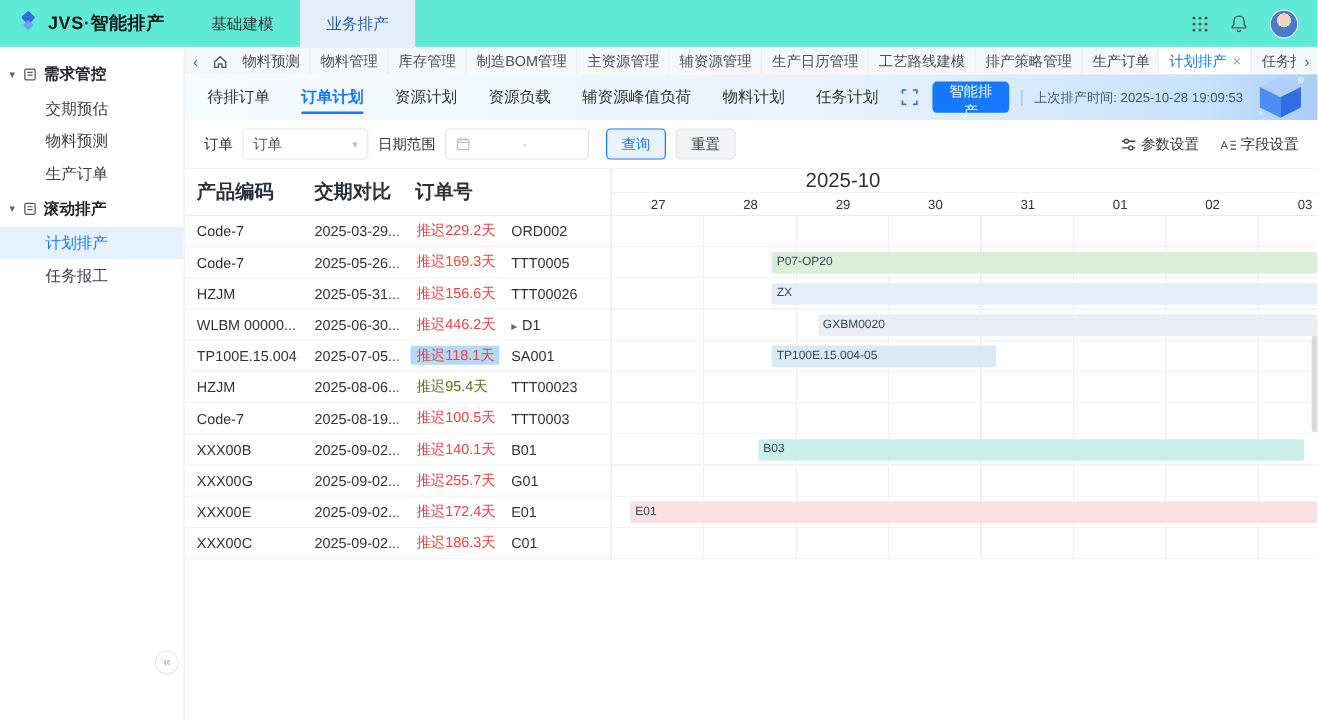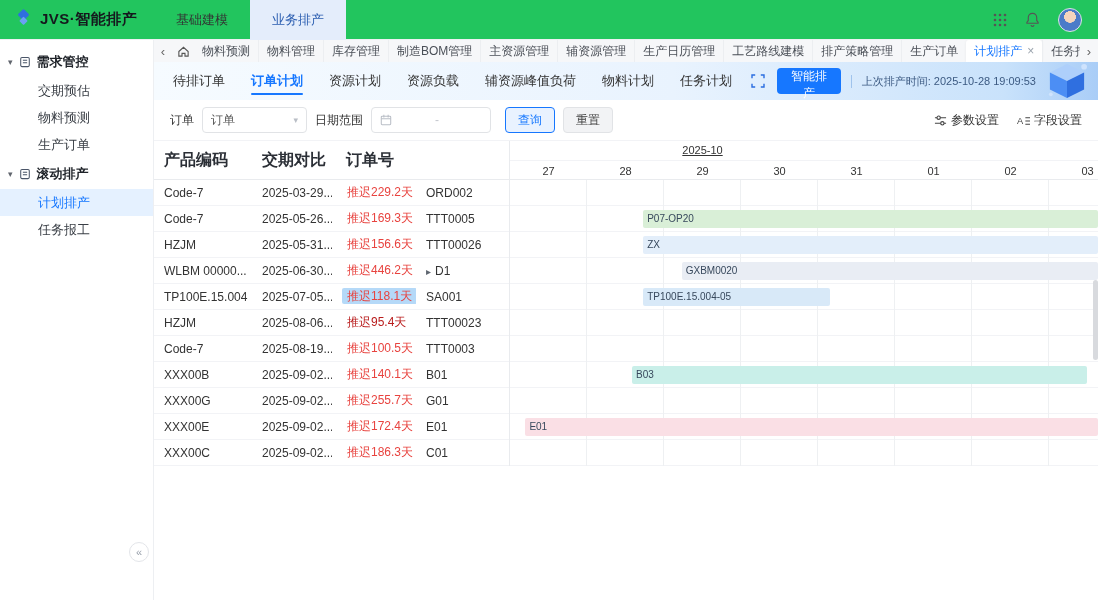--- a/index.html
+++ b/index.html
@@ -1,21 +1,21 @@
 <!DOCTYPE html>
 <html><head>
 <meta charset="utf-8">
 <style>
   * { margin:0; padding:0; box-sizing:border-box; }
   html,body { width:1098px; height:600px; overflow:hidden; background:#fff;
     font-family:"Liberation Sans","DejaVu Sans",sans-serif; font-size:12px; color:#333; }
   .app { position:relative; width:1098px; height:600px; background:#fff; }
 
   
-  .top-header { position:absolute; top:0; left:0; width:1098px; height:40px; background:#22c55e;
+  .top-header { position:absolute; top:0; left:0; width:1098px; height:40px; background:#5eead4;
     border-bottom:1px solid #eef0f3; display:flex; align-items:stretch; z-index:20; }
   .logo { width:154px; display:flex; align-items:center; gap:6px; padding-left:13px;
     font-weight:bold; font-size:15px; color:#15181d; letter-spacing:.5px; }
   .top-tabs { display:flex; align-items:stretch; }
   .top-tab { height:40px; line-height:40px; padding:0 22px; font-size:13px; color:#333; cursor:pointer; }
   .top-tab.active { background:#e4edfb; color:#2a5db0; }
   .header-right { margin-left:auto; display:flex; align-items:center; gap:18px; padding-right:16px; }
   .hicon { display:flex; align-items:center; cursor:pointer; }
   .avatar { width:24px; height:24px; border-radius:50%; border:1px solid #dfe3e8;
     background:radial-gradient(circle at 50% 36%, #f3d4bd 0 32%, #4a7bc9 33% 100%); cursor:pointer; }
@@ -80,21 +80,21 @@
   .tool { display:flex; align-items:center; gap:4px; font-size:12px; color:#333; cursor:pointer; white-space:nowrap; }
 
   
   .grid { position:absolute; top:140px; left:154px; width:944px; height:330px; background:#fff; }
   .grid-header { display:flex; height:40px; border-top:1px solid #f2f3f6; border-bottom:1px solid #e9ebee; }
   .fixed-header { display:flex; width:356px; border-right:1px solid #e9ebee; flex:none; }
   .th { display:flex; align-items:center; padding-left:10px; font-weight:bold; font-size:16px; color:#2b2f36;
     overflow:hidden; white-space:nowrap; flex:none; }
   .gantt-header { width:588px; position:relative; overflow:hidden; }
   .month-row { height:20px; position:relative; border-bottom:1px solid #f2f3f6; }
-  .month { position:absolute; top:0; transform:translateX(-50%); line-height:19px; font-size:11px; color:#333;text-decoration:underline; }
+  .month { position:absolute; top:0; transform:translateX(-50%); line-height:19px; font-size:17px; color:#333; }
   .days-row { display:flex; height:20px; overflow:hidden; }
   .day-cell { flex:none; text-align:center; line-height:20px; font-size:11px; color:#333; }
   .grid-body { display:flex; }
   .fixed-body { width:356px; border-right:1px solid #e9ebee; flex:none; }
   .trow { display:flex; height:26px; border-bottom:1px solid #f2f3f6; align-items:center; cursor:pointer; }
   .cell { padding-left:10px; font-size:12px; color:#333; overflow:hidden; white-space:nowrap; flex:none; }
   .delay-pill { font-size:12px; padding:1px 5px; border-radius:2px; white-space:nowrap; }
   .expand-caret { color:#5f6670; font-size:10px; margin-right:4px; }
   .gantt-body { position:relative; width:588px; height:286px; overflow:hidden;
     background-image:
@@ -312,21 +312,21 @@
           </div>
           <div class="trow">
             <div class="cell" style="width: 98px;">TP100E.15.004</div>
             <div class="cell" style="width: 80px;">2025-07-05...</div>
             <div class="cell" style="width: 84px;"><span class="delay-pill" style="color: rgb(232, 67, 63); background: rgb(181, 217, 248);">推迟118.1天</span></div>
             <div class="cell" style="width: 94px;"><span>SA001</span></div>
           </div>
           <div class="trow">
             <div class="cell" style="width: 98px;">HZJM</div>
             <div class="cell" style="width: 80px;">2025-08-06...</div>
-            <div class="cell" style="width: 84px;"><span class="delay-pill" style="color: #b91c1c;">推迟95.4天</span></div>
+            <div class="cell" style="width: 84px;"><span class="delay-pill" style="color: #4d7c0f;">推迟95.4天</span></div>
             <div class="cell" style="width: 94px;"><span>TTT00023</span></div>
           </div>
           <div class="trow">
             <div class="cell" style="width: 98px;">Code-7</div>
             <div class="cell" style="width: 80px;">2025-08-19...</div>
             <div class="cell" style="width: 84px;"><span class="delay-pill" style="color: rgb(232, 67, 63);">推迟100.5天</span></div>
             <div class="cell" style="width: 94px;"><span>TTT0003</span></div>
           </div>
           <div class="trow">
             <div class="cell" style="width: 98px;">XXX00B</div>

